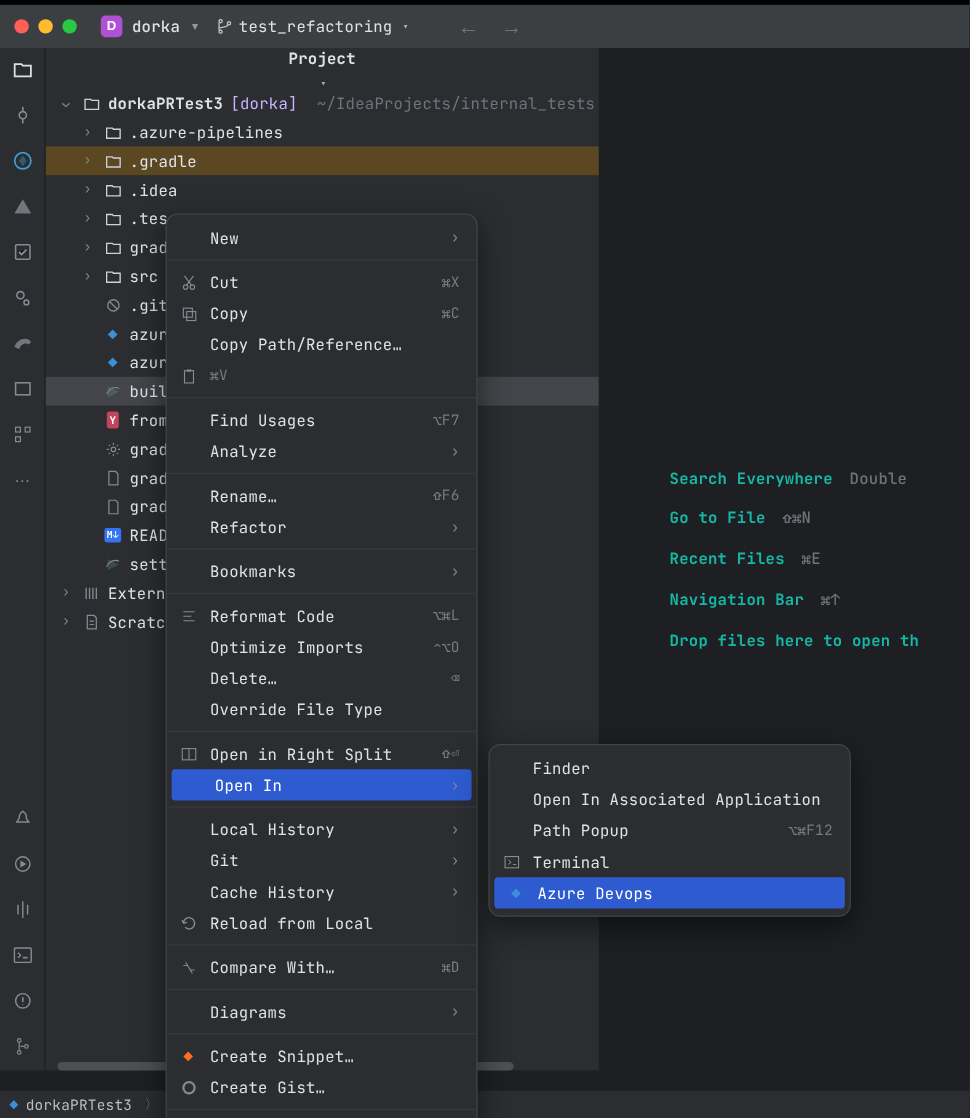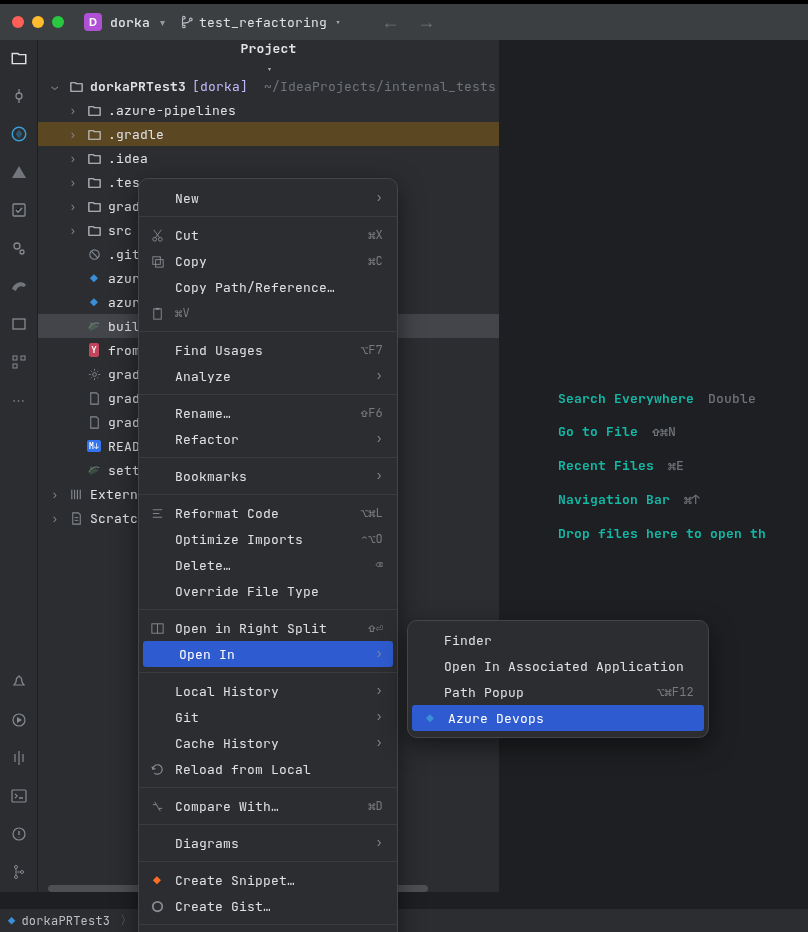--- a/index.html
+++ b/index.html
@@ -585,20 +585,30 @@
       <span class="ci-ico"></span>
       <span class="ci-label">Open In Associated Application</span>
 
     </div>
     <div class="ctx-item">
       <span class="ci-ico"></span>
       <span class="ci-label">Path Popup</span>
       <span class="ci-sc">⌥⌘F12</span>
 
     </div>
+    <div class="ctx-item">
+      <span class="ci-ico">
+        <svg width="15" height="15" viewBox="0 0 16 16">
+          <rect x="2" y="3" width="12" height="10" fill="none" stroke="#868a91"></rect>
+          <path stroke="#868a91" d="M5 6l2 2-2 2M9 10h3"></path>
+        </svg>
+      </span>
+      <span class="ci-label">Terminal</span>
+
+    </div>
     <div class="ctx-item hi">
       <span class="ci-ico">
         <span style="color:#3b8fd8;">◆</span>
       </span>
       <span class="ci-label">Azure Devops</span>
 
     </div>
   </div>
 
 <div class="footer mono">

